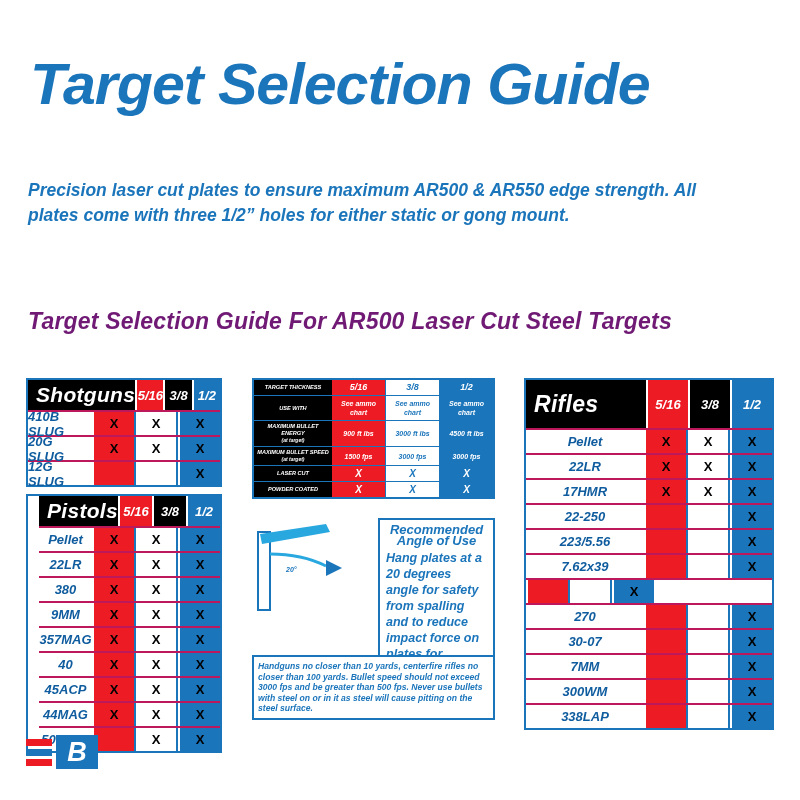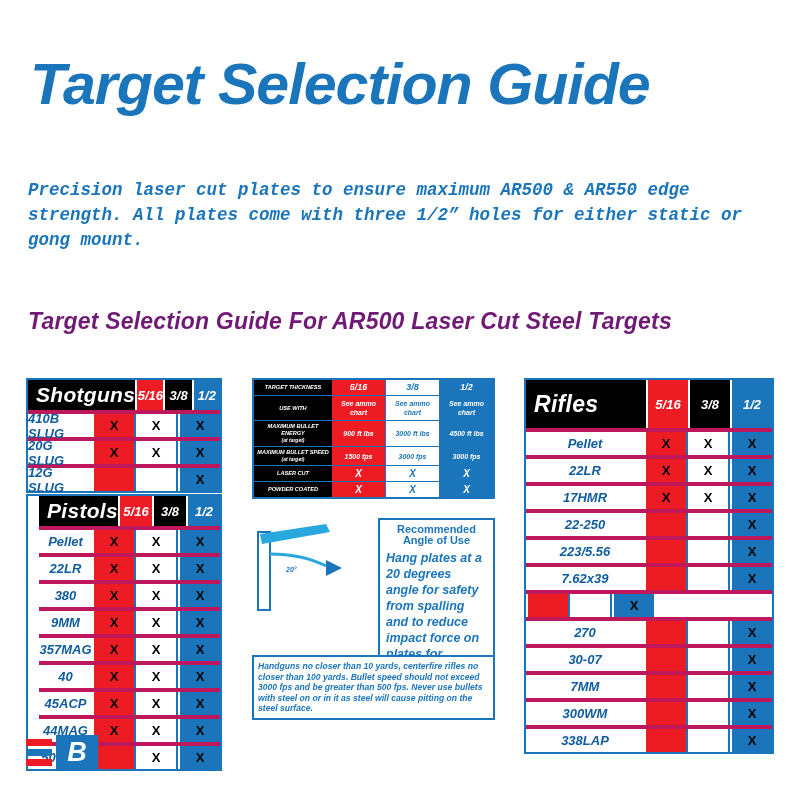--- a/index.html
+++ b/index.html
@@ -16,21 +16,21 @@
   
   .title{
     position:absolute;left:30px;top:50px;
     font-size:58px;font-weight:bold;font-style:italic;
     letter-spacing:-1px;color:#1b75bb;white-space:nowrap;
     transform:scaleX(1.02);transform-origin:left top;
   }
   .intro{
     position:absolute;left:28px;top:178px;width:720px;
     font-size:17.5px;font-weight:bold;font-style:italic;
-    line-height:25px;color:#1b75bb;font-family:Liberation Mono, monospace;
+    line-height:25px;color:#1b75bb;
   }
   .subtitle{
     position:absolute;left:28px;top:308px;width:750px;
     font-size:23px;font-weight:bold;font-style:italic;
     color:#701a75;letter-spacing:.2px;
   }
 
   
   .gt{position:absolute;border:2px solid #1b75bb;background:#fff;box-sizing:border-box;}
   .gt .hdr{display:flex;height:30px;background:#000;align-items:stretch;}
@@ -39,21 +39,21 @@
     display:flex;align-items:center;padding-left:8px;letter-spacing:.3px;
   }
   .gt .hdr .col{
     width:40px;color:#fff;font-weight:bold;font-style:italic;font-size:13px;
     display:flex;align-items:center;justify-content:center;
     border-left:2px solid #fff;
   }
   .gt .hdr .col.c1{background:#ed1c24;}
   .gt .hdr .col.c2{background:#000;}
   .gt .hdr .col.c3{background:#1b75bb;}
-  .gt .row{display:flex;height:23px;align-items:stretch;border-top:4px solid #be185d;}
+  .gt .row{display:flex;height:23px;align-items:stretch;border-top:2px solid #be185d;}
   .gt .row:first-of-type{border-top:none;}
   .gt .row .lbl{
     flex:1;font-weight:bold;font-style:italic;font-size:13px;color:#0f5c9e;
     display:flex;align-items:center;justify-content:center;
   }
   .gt .row .cell{
     width:40px;display:flex;align-items:center;justify-content:center;
     font-weight:bold;font-size:13px;
     border-left:2px solid #fff;
   }
@@ -88,21 +88,21 @@
   .spec .hrow .sc{font-size:9px;}
   .spec .sc.x{font-size:10px;}
 
   
   .angle{
     position:absolute;left:378px;top:518px;width:117px;
     border:2px solid #1b75bb;background:#fff;box-sizing:border-box;
     padding:4px 6px 8px 6px;
   }
   .angle .ahead{
-    font-size:11px;font-weight:bold;color:#1b75bb;
+    font-size:13px;font-weight:bold;font-style:italic;color:#1b75bb;
     text-align:center;margin-bottom:4px;line-height:11px;
   }
   .angle .abody{
     font-size:12.5px;font-weight:bold;font-style:italic;color:#1b75bb;
     line-height:16px;
   }
 
   
   .note{
     position:absolute;left:252px;top:655px;width:243px;

